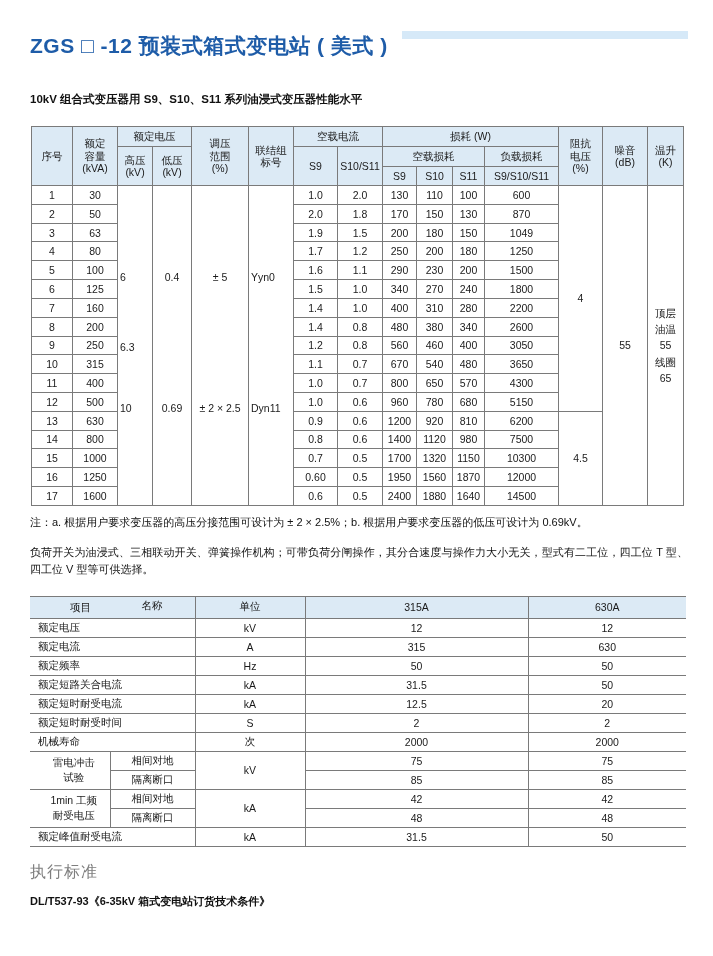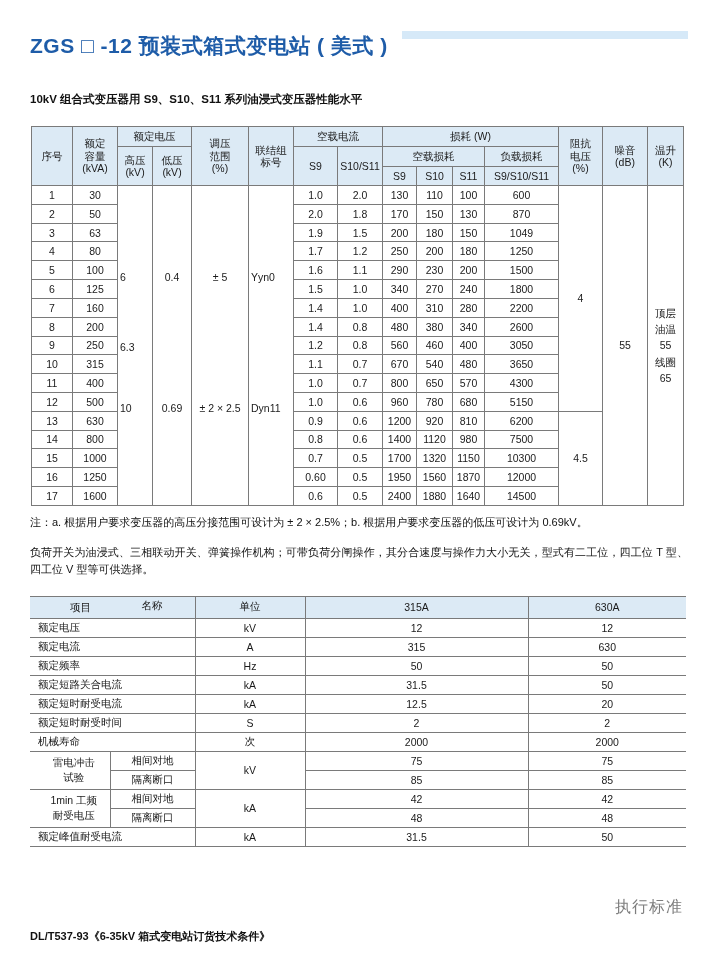--- a/index.html
+++ b/index.html
@@ -40,21 +40,21 @@
   .t2 td.item { text-align:left; padding-left:8px; }
   .t2 td.group-item { text-align:center; padding-left:8px; white-space:pre-line; line-height:15px; }
   .diag { position:relative; background:
       linear-gradient(to bottom right, rgba(0,0,0,0) calc(50% - 0.6px), #7a7a7a calc(50% - 0.6px), #7a7a7a calc(50% + 0.6px), rgba(0,0,0,0) calc(50% + 0.6px)),
       #dceaf5;
   }
   .diag .lbl-name { position:absolute; top:2px; right:32px; }
   .diag .lbl-item { position:absolute; bottom:3px; left:40px; }
 
   
-  .std-heading { margin:50px 30px 0; font-size:16px; color:#7e7e7e; letter-spacing:1px;text-align:right; }
+  .std-heading { margin:15px 30px 0; font-size:16px; color:#7e7e7e; letter-spacing:1px; }
   .std-intro { margin:17px 30px 0; font-size:11px; font-weight:700; color:#111; }
   .std-items { margin:8px 30px 0; font-size:11px; font-weight:600; line-height:21px; color:#111; list-style:none; }
 </style>
 </head>
 <body>
 
 <div class="page">
 
   <div class="title-row">
     <div class="doc-title">ZGS □ -12 预装式箱式变电站 ( 美式 )</div>

